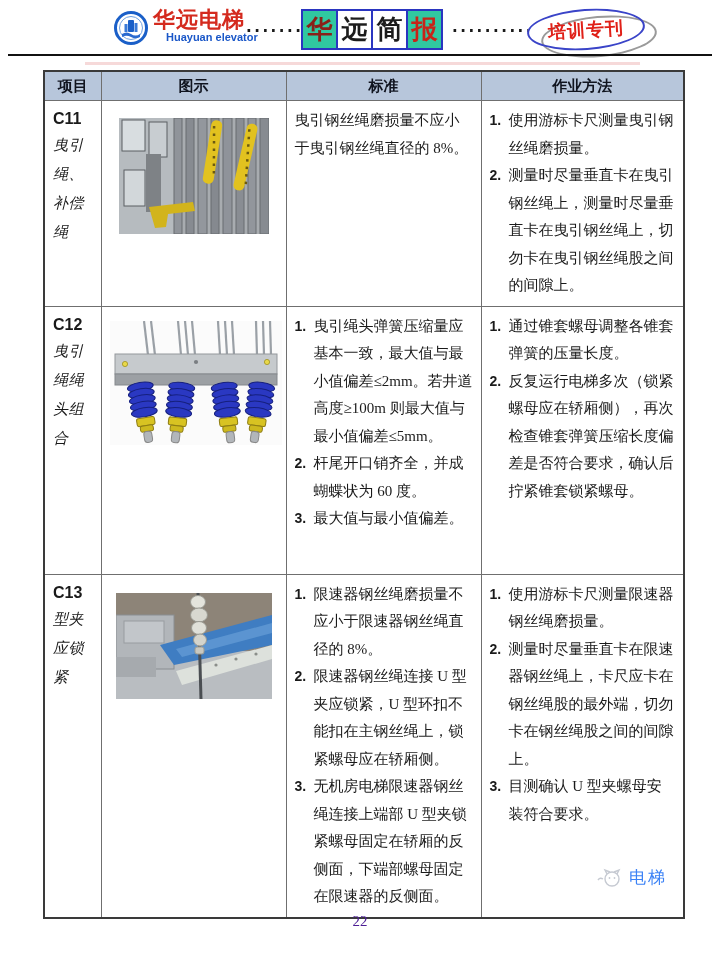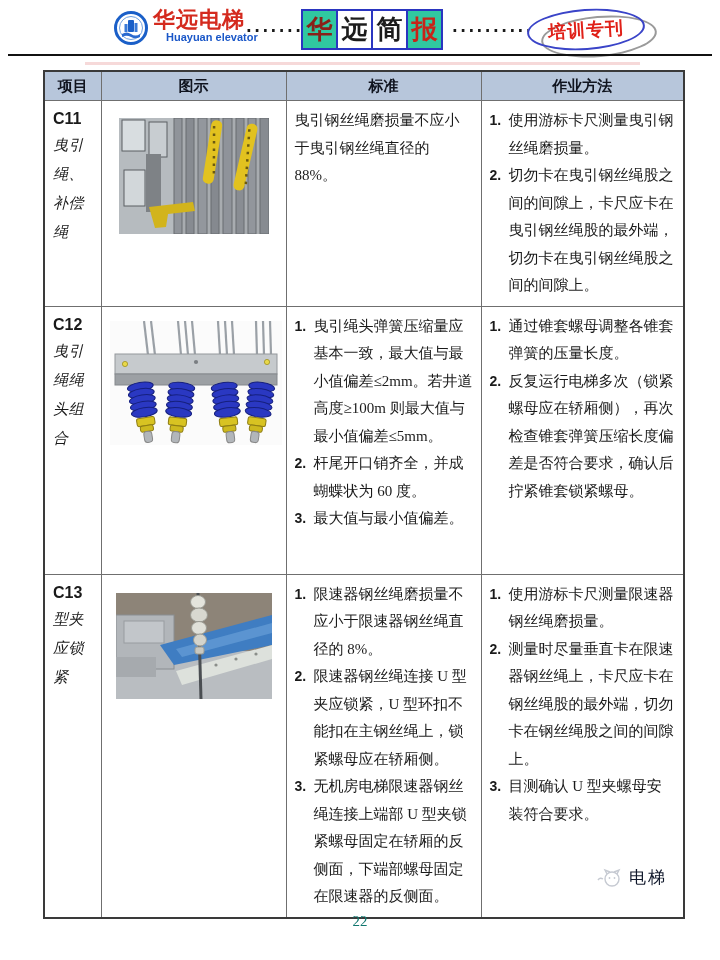--- a/index.html
+++ b/index.html
@@ -62,23 +62,23 @@
 
   .nlist{counter-reset:n;}
   .nitem{position:relative;padding-left:19px;counter-increment:n;}
   .nitem::before{content:counter(n) ".";position:absolute;left:0;top:0;
                  font-family:"Liberation Sans",sans-serif;font-weight:bold;font-size:14px;}
   .plain-std{padding-left:0;}
 
   
   .watermark{position:absolute;left:597px;top:866px;display:flex;align-items:center;
              color:#bcc0c8;}
-  .wm-text{font-size:17px;letter-spacing:2px;color:#0f172a;margin-left:6px;}
+  .wm-text{font-size:17px;letter-spacing:2px;color:#3b82f6;margin-left:6px;}
   .page-num{position:absolute;left:0;top:913px;width:720px;text-align:center;
-            font-size:15px;color:#0f766e;}
+            font-size:15px;color:#4c1d95;}
 </style>
 </head>
 <body>
 
 <div class="page">
 
   <div class="hdr">
 
     <div class="logo-group">
       <svg class="logo-mark" viewBox="0 0 34 34">
@@ -159,26 +159,26 @@
           <g>
             <rect x="88" y="2" width="11" height="64" rx="5" fill="#e2c21f" transform="rotate(9 93 34)"></rect>
             <line x1="91" y1="8" x2="99" y2="60" stroke="#6b5a10" stroke-width="2.5" stroke-dasharray="2.5 5" transform="rotate(9 93 34)"></line>
             <rect x="121" y="5" width="11" height="68" rx="5" fill="#e2c21f" transform="rotate(13 126 39)"></rect>
             <line x1="124" y1="11" x2="133" y2="66" stroke="#6b5a10" stroke-width="2.5" stroke-dasharray="2.5 5" transform="rotate(13 126 39)"></line>
           </g>
           <path d="M30 89 L74 84 L76 93 L49 96 L47 109 L36 110 Z" fill="#d2b41c"></path>
         </svg>
       </td>
       <td>
-        <div class="plain-std">曳引钢丝绳磨损量不应小于曳引钢丝绳直径的 88%。</div>
+        <div class="plain-std">曳引钢丝绳磨损量不应小于曳引钢丝绳直径的 8%。</div>
       </td>
       <td>
         <div class="nlist">
           <div class="nitem">使用游标卡尺测量曳引钢丝绳磨损量。</div>
-          <div class="nitem">切勿卡在曳引钢丝绳股之间的间隙上，卡尺应卡在曳引钢丝绳股的最外端，切勿卡在曳引钢丝绳股之间的间隙上。</div>
+          <div class="nitem">测量时尽量垂直卡在曳引钢丝绳上，测量时尽量垂直卡在曳引钢丝绳上，切勿卡在曳引钢丝绳股之间的间隙上。</div>
         </div>
       </td>
     </tr>
 
     <tr style="height:268px">
       <td class="item-cell">
         <div class="item-code">C12</div>
         <div class="item-name">曳引绳绳头组合</div>
       </td>
       <td class="illu-cell">

